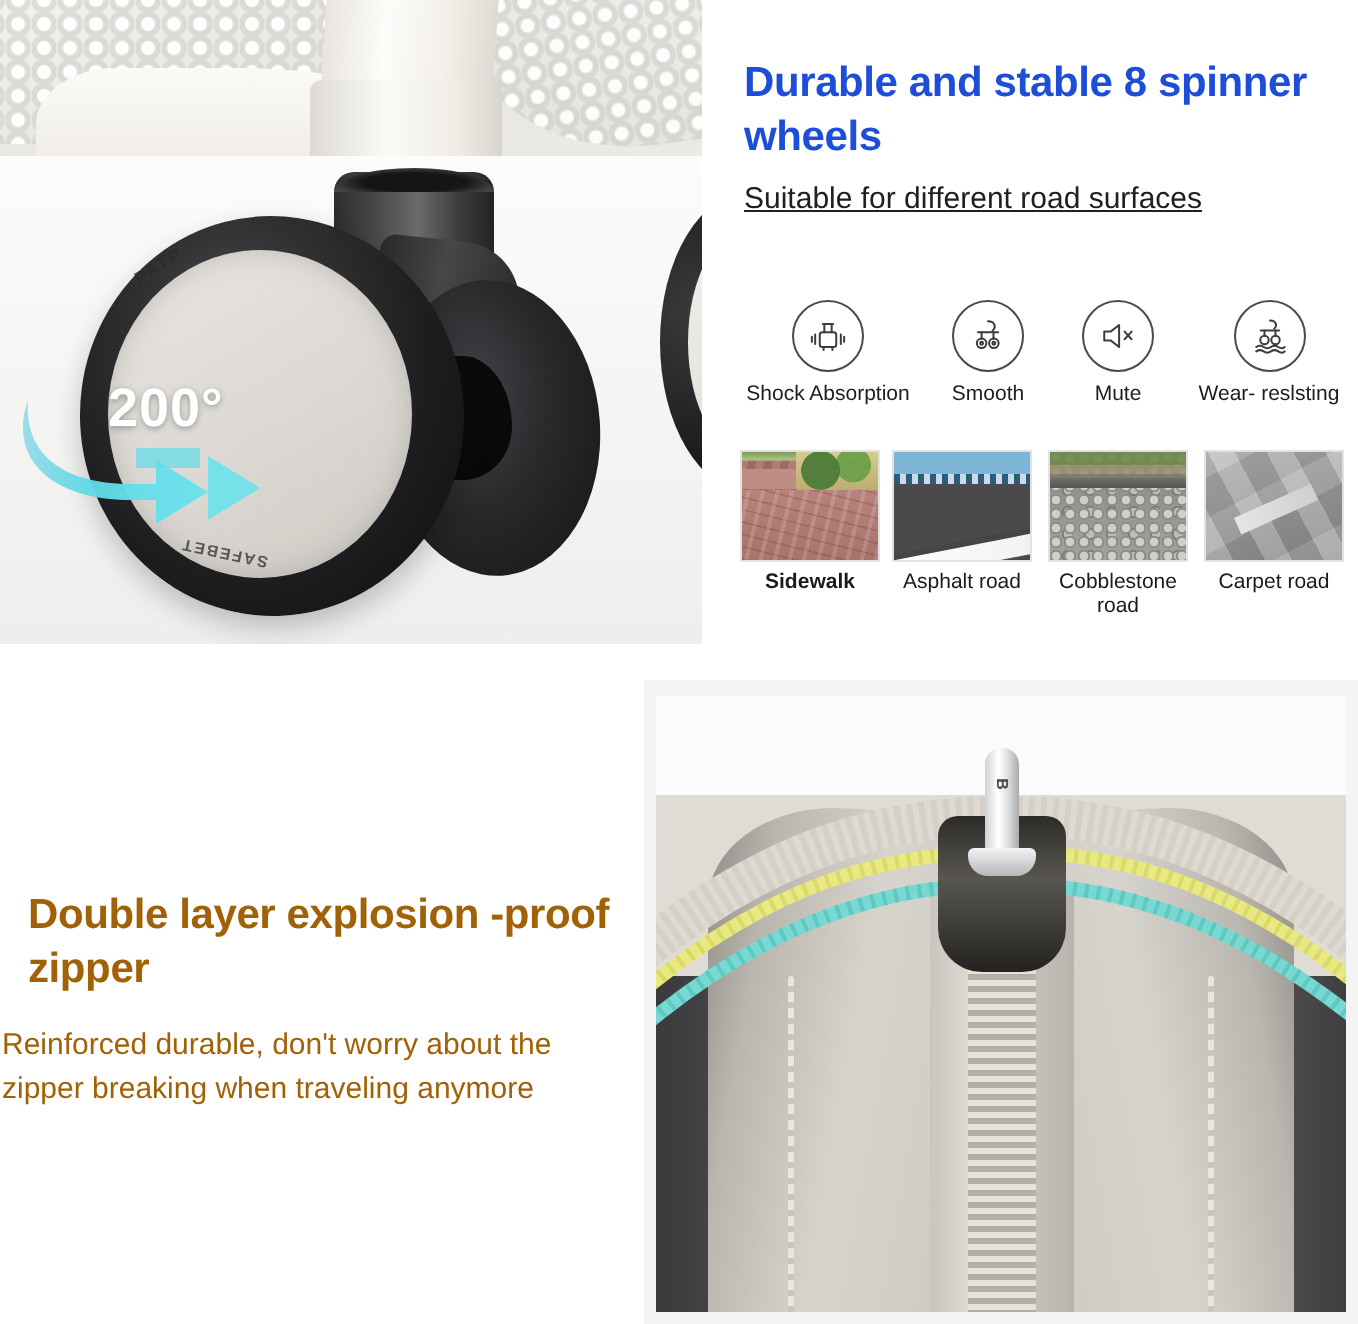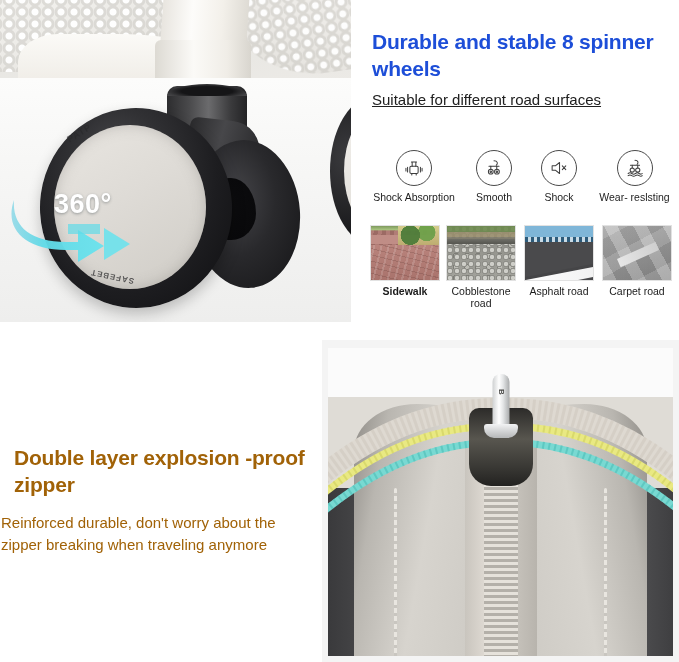--- a/index.html
+++ b/index.html
@@ -422,21 +422,21 @@
         <linearGradient id="arrGrad" x1="0" y1="0" x2="1" y2="0">
           <stop offset="0%" stop-color="#54c9e0" stop-opacity=".55"></stop>
           <stop offset="35%" stop-color="#5fdbe8" stop-opacity=".95"></stop>
           <stop offset="100%" stop-color="#6fe2ec" stop-opacity="1"></stop>
         </linearGradient>
       </defs>
       <path d="M6,18 C4,44 22,60 58,60 L70,60 L70,48 L96,64 L70,80 L70,68 L58,68 C16,68 -4,46 6,18 Z" fill="url(#arrGrad)" transform="translate(0,-6)"></path>
       <path d="M96,40 L122,56 L96,72 Z" fill="#6fe2ec" opacity=".92"></path>
       <path d="M60,36 L60,46 L92,46 L92,36 Z" fill="#5fdbe8" opacity=".7"></path>
     </svg>
-    <div class="wp-360">360°</div>
+    <div class="wp-360">200°</div>
   </div>
 
   <div class="right-col">
 
     <div class="headline">Durable and stable 8 spinner wheels</div>
     <div class="subhead">Suitable for different road surfaces</div>
 
     <div class="icon-row">
 
       <div class="icon-cell c1">
@@ -468,21 +468,21 @@
         <div class="icon-label">Smooth</div>
       </div>
 
       <div class="icon-cell c2">
         <div class="icon-circle">
           <svg width="22" height="22" viewBox="0 0 24 24" fill="none" stroke="#3d3d3d" stroke-width="1.1" stroke-linejoin="round" stroke-linecap="round">
             <path d="M4.5 9.6 L8 9.6 L12.6 6 L12.6 18 L8 14.4 L4.5 14.4 Z"></path>
             <path d="M15.6 9.6 L19.4 13.8 M19.4 9.6 L15.6 13.8"></path>
           </svg>
         </div>
-        <div class="icon-label">Shock</div>
+        <div class="icon-label">Mute</div>
       </div>
 
       <div class="icon-cell c3">
         <div class="icon-circle">
           <svg width="22" height="22" viewBox="0 0 24 24" fill="none" stroke="#3d3d3d" stroke-width="1.1" stroke-linecap="round">
             <path d="M12 3.5 C15.6 3.5 16 6.6 14.3 8"></path>
             <path d="M7 9 L17 9"></path>
             <path d="M9 9 L9 12 M15 9 L15 12"></path>
             <circle cx="9" cy="14.2" r="2.3"></circle>
             <circle cx="15" cy="14.2" r="2.3"></circle>
@@ -496,32 +496,32 @@
 
     <div class="road-row">
 
       <div class="road-cell r0">
         <div class="road-thumb">
           <div class="t-sidewalk"></div>
         </div>
         <div class="road-cap">Sidewalk</div>
       </div>
 
+      <div class="road-cell r1">
+        <div class="road-thumb">
+          <div class="t-asphalt"></div>
+        </div>
+        <div class="road-cap">Asphalt road</div>
+      </div>
+
       <div class="road-cell r2">
         <div class="road-thumb">
           <div class="t-cobble"></div>
         </div>
         <div class="road-cap wrap">Cobblestone road</div>
-      </div>
-
-      <div class="road-cell r1">
-        <div class="road-thumb">
-          <div class="t-asphalt"></div>
-        </div>
-        <div class="road-cap">Asphalt road</div>
       </div>
 
       <div class="road-cell r3">
         <div class="road-thumb">
           <div class="t-carpet"></div>
         </div>
         <div class="road-cap">Carpet road</div>
       </div>
     </div>
   </div>

